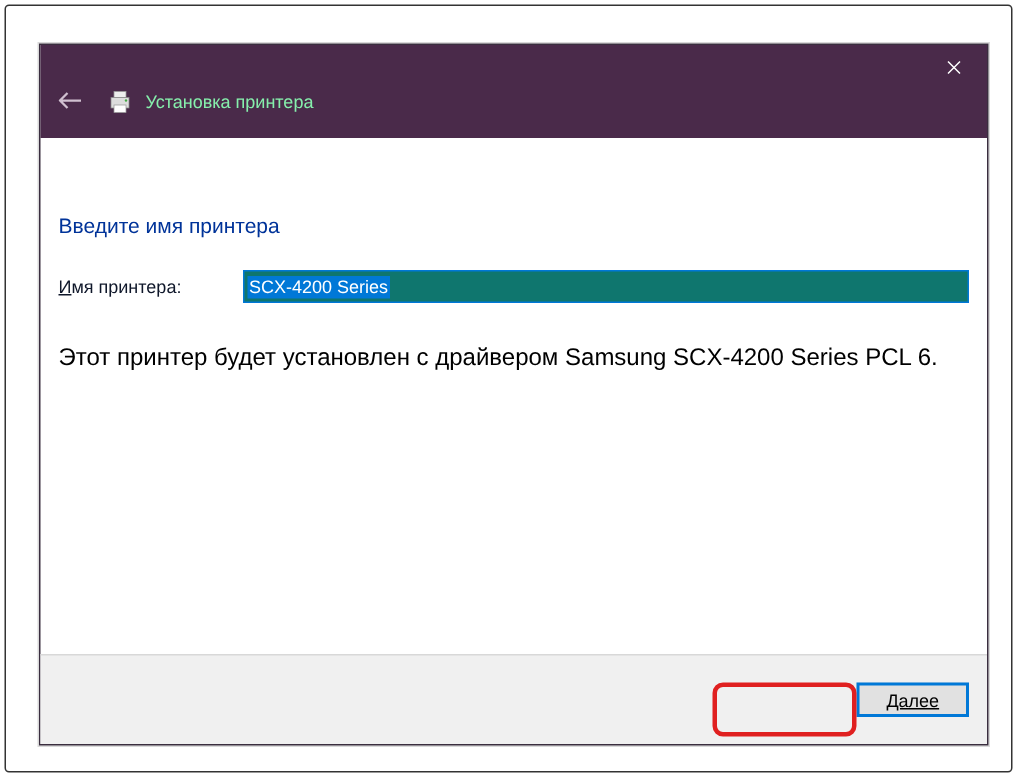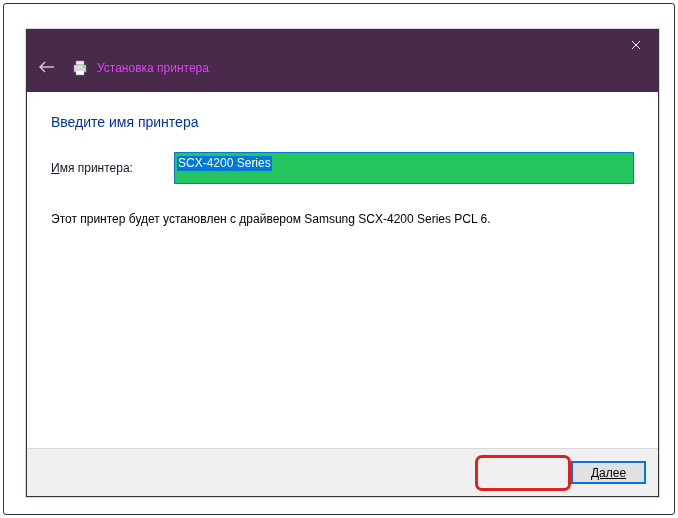--- a/index.html
+++ b/index.html
@@ -56,25 +56,26 @@
     .printer-icon {
       margin-right: 8px;
       margin-top: 14px;
       width: 18px; height: 18px;
       display: flex;
       align-items: center;
       justify-content: center;
     }
     .titlebar-text {
       font-size: 12px;
-      color: #d946ef;
+      color: #86efac;
       margin-top: 14px;
     }
     .content {
-      padding: 22px 24px;
+      padding: 22px 12px;
+      margin-top: 28px;
     }
     .heading {
       color: #003399;
       font-size: 14px;
       font-weight: normal;
       margin-bottom: 22px;
     }
     .field-row {
       display: flex;
       align-items: center;
@@ -84,41 +85,41 @@
       font-size: 12px;
       color: #0f172a;
       width: 123px;
     }
     .field-label .underline {
       text-decoration: underline;
     }
     .text-input-wrap {
       flex: 1;
       position: relative;
-      height: 32px;
+      height: 22px;
       border: 1px solid #0078d7;
-      background: #22c55e;
+      background: #0f766e;
     }
     .text-selection {
       position: absolute;
       left: 2px; top: 3px;
       background: #0078d7;
       color: #fff;
       font-size: 12px;
       padding: 0 1px;
       line-height: 15px;
     }
     .info-text {
-      font-size: 12px;
+      font-size: 16px;
       color: #000;
     }
     .button-bar {
       position: absolute;
       left: 0; right: 0; bottom: 0;
-      height: 48px;
+      height: 60px;
       background: #f0f0f0;
       border-top: 1px solid #d8d8d8;
       display: flex;
       align-items: center;
       justify-content: flex-end;
       padding: 0 12px;
       gap: 8px;
     }
     .btn {
       height: 23px;

